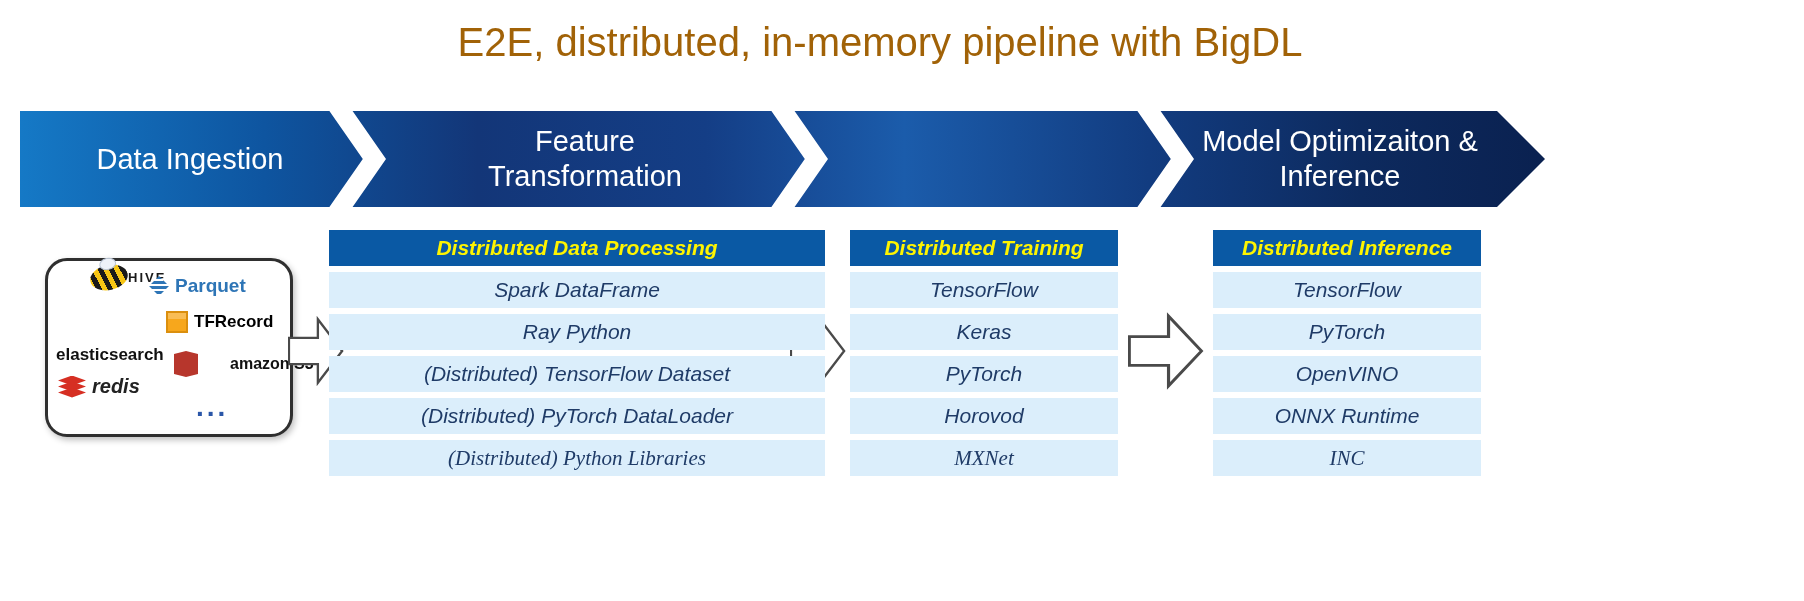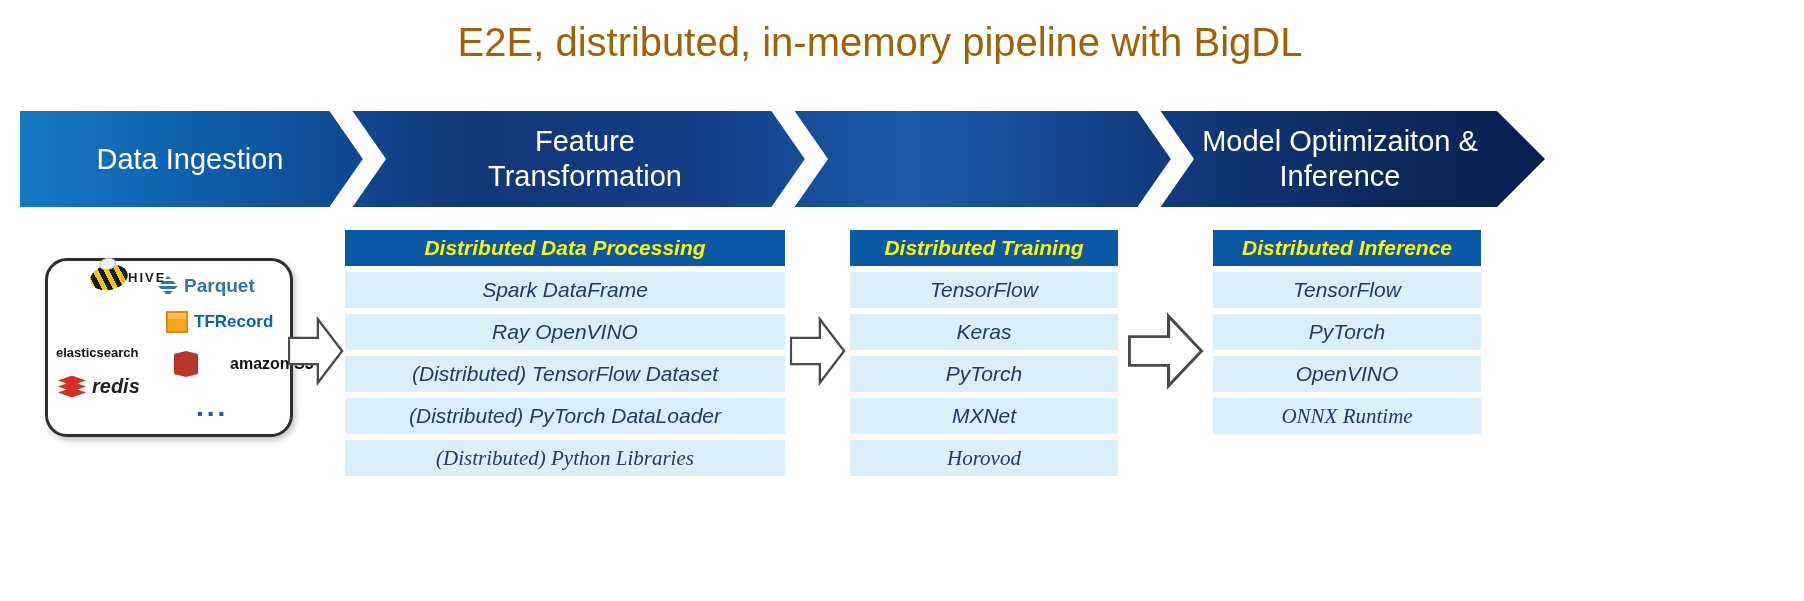--- a/index.html
+++ b/index.html
@@ -40,50 +40,50 @@
     box-shadow:2px 3px 6px rgba(0,0,0,0.25);
   }
   .logo{position:absolute;display:flex;align-items:center;gap:6px;}
   .logo .lbl{white-space:nowrap;}
   .logo-hive{left:42px;top:4px;flex-direction:row;gap:0;}
   .hive-text{font-size:13px;font-weight:bold;color:#1a1a1a;letter-spacing:2px;}
   .bee-icon{width:38px;height:25px;border-radius:50%;position:relative;
     background:repeating-linear-gradient(75deg,#f6c514 0 5px,#1a1a1a 5px 10px);transform:rotate(-12deg);}
   .bee-icon:after{content:"";position:absolute;top:-7px;left:12px;width:15px;height:10px;
     background:#eef2f8;border:1px solid #b9c4d4;border-radius:50%;}
-  .logo-parquet{left:110px;top:14px;}
+  .logo-parquet{left:101px;top:14px;}
   .parquet-icon{width:20px;height:20px;clip-path:polygon(50% 0,100% 50%,50% 100%,0 50%);
     background:repeating-linear-gradient(180deg,#2e75b6 0 3px,#ffffff 3px 5px);}
   .parquet-text{font-size:19px;font-weight:bold;color:#2e75b6;}
   .logo-tfrecord{left:118px;top:50px;}
   .tfrecord-icon{width:22px;height:22px;background:#f7a71c;
     box-shadow:inset 0 0 0 2px #db8f0e,inset 0 8px 0 0 rgba(255,255,255,.25);}
-  .tfrecord-text{font-size:17px;font-weight:bold;color:#0369a1;}
+  .tfrecord-text{font-size:17px;font-weight:bold;color:#000000;}
   .logo-elastic{left:8px;top:84px;}
-  .elastic-text{font-size:13px;font-weight:600;color:#111111;}
+  .elastic-text{font-size:17px;font-weight:600;color:#111111;}
   .logo-s3{left:126px;top:90px;gap:32px;}
   .s3-icon{width:24px;height:26px;background:#b7362c;
     clip-path:polygon(0 12%,50% 0,100% 12%,100% 88%,50% 100%,0 88%);}
   .s3-text{font-size:16px;font-weight:bold;color:#111111;}
   .logo-redis{left:10px;top:114px;}
   .redis-icon{display:flex;flex-direction:column;align-items:center;}
   .redis-icon span{width:28px;height:10px;background:#d62f23;margin-top:-4px;
     clip-path:polygon(50% 0,100% 50%,50% 100%,0 50%);}
   .redis-icon span:first-child{margin-top:0;}
   .redis-text{font-size:20px;font-weight:bold;color:#222222;font-style:italic;}
   .logo-dots{left:148px;top:132px;}
   .dots-text{font-size:28px;font-weight:bold;color:#2a56a8;letter-spacing:3px;line-height:1;}
   
   .flow-arrow{position:absolute;}
   .flow-arrow.a1{left:288px;top:310px;}
   .flow-arrow.a2{left:790px;top:310px;}
   .flow-arrow.a3{left:1128px;top:310px;}
   
   .ptable{position:absolute;top:230px;}
-  .ptable.t1{left:345px;width:440px;}
+  .ptable.t1{left:329px;width:496px;}
   .ptable.t2{left:850px;width:268px;}
   .ptable.t3{left:1213px;width:268px;}
   .thead{
     height:36px;margin-bottom:6px;background:#0a59a4;color:#fef400;
     display:flex;align-items:center;justify-content:center;
     font-size:21px;font-weight:bold;font-style:italic;
   }
   .trow{
     height:36px;margin-bottom:6px;background:#dbeefb;color:#1f3b67;
     display:flex;align-items:center;justify-content:center;
@@ -148,36 +148,37 @@
   <svg class="flow-arrow a2" width="56" height="82" viewBox="0 0 60 80">
     <polygon points="1,26 32,26 32,6 58,40 32,74 32,54 1,54" fill="#ffffff" stroke="#4a4a4a" stroke-width="2.5"></polygon>
   </svg>
   <svg class="flow-arrow a3" width="76" height="82" viewBox="0 0 60 80" preserveAspectRatio="none">
     <polygon points="1,26 32,26 32,6 58,40 32,74 32,54 1,54" fill="#ffffff" stroke="#4a4a4a" stroke-width="2.5"></polygon>
   </svg>
 
   <div class="ptable t1">
     <div class="thead">Distributed Data Processing</div>
     <div class="trow">Spark DataFrame</div>
-    <div class="trow">Ray OpenVINO</div>
+    <div class="trow">Ray Python</div>
     <div class="trow">(Distributed) TensorFlow Dataset</div>
     <div class="trow">(Distributed) PyTorch DataLoader</div>
     <div class="trow">(Distributed) Python Libraries</div>
   </div>
 
   <div class="ptable t2">
     <div class="thead">Distributed Training</div>
     <div class="trow">TensorFlow</div>
     <div class="trow">Keras</div>
     <div class="trow">PyTorch</div>
+    <div class="trow">Horovod</div>
     <div class="trow">MXNet</div>
-    <div class="trow">Horovod</div>
   </div>
 
   <div class="ptable t3">
     <div class="thead">Distributed Inference</div>
     <div class="trow">TensorFlow</div>
     <div class="trow">PyTorch</div>
     <div class="trow">OpenVINO</div>
     <div class="trow">ONNX Runtime</div>
+    <div class="trow">INC</div>
   </div>
 
 </div>
 
 </body></html>

